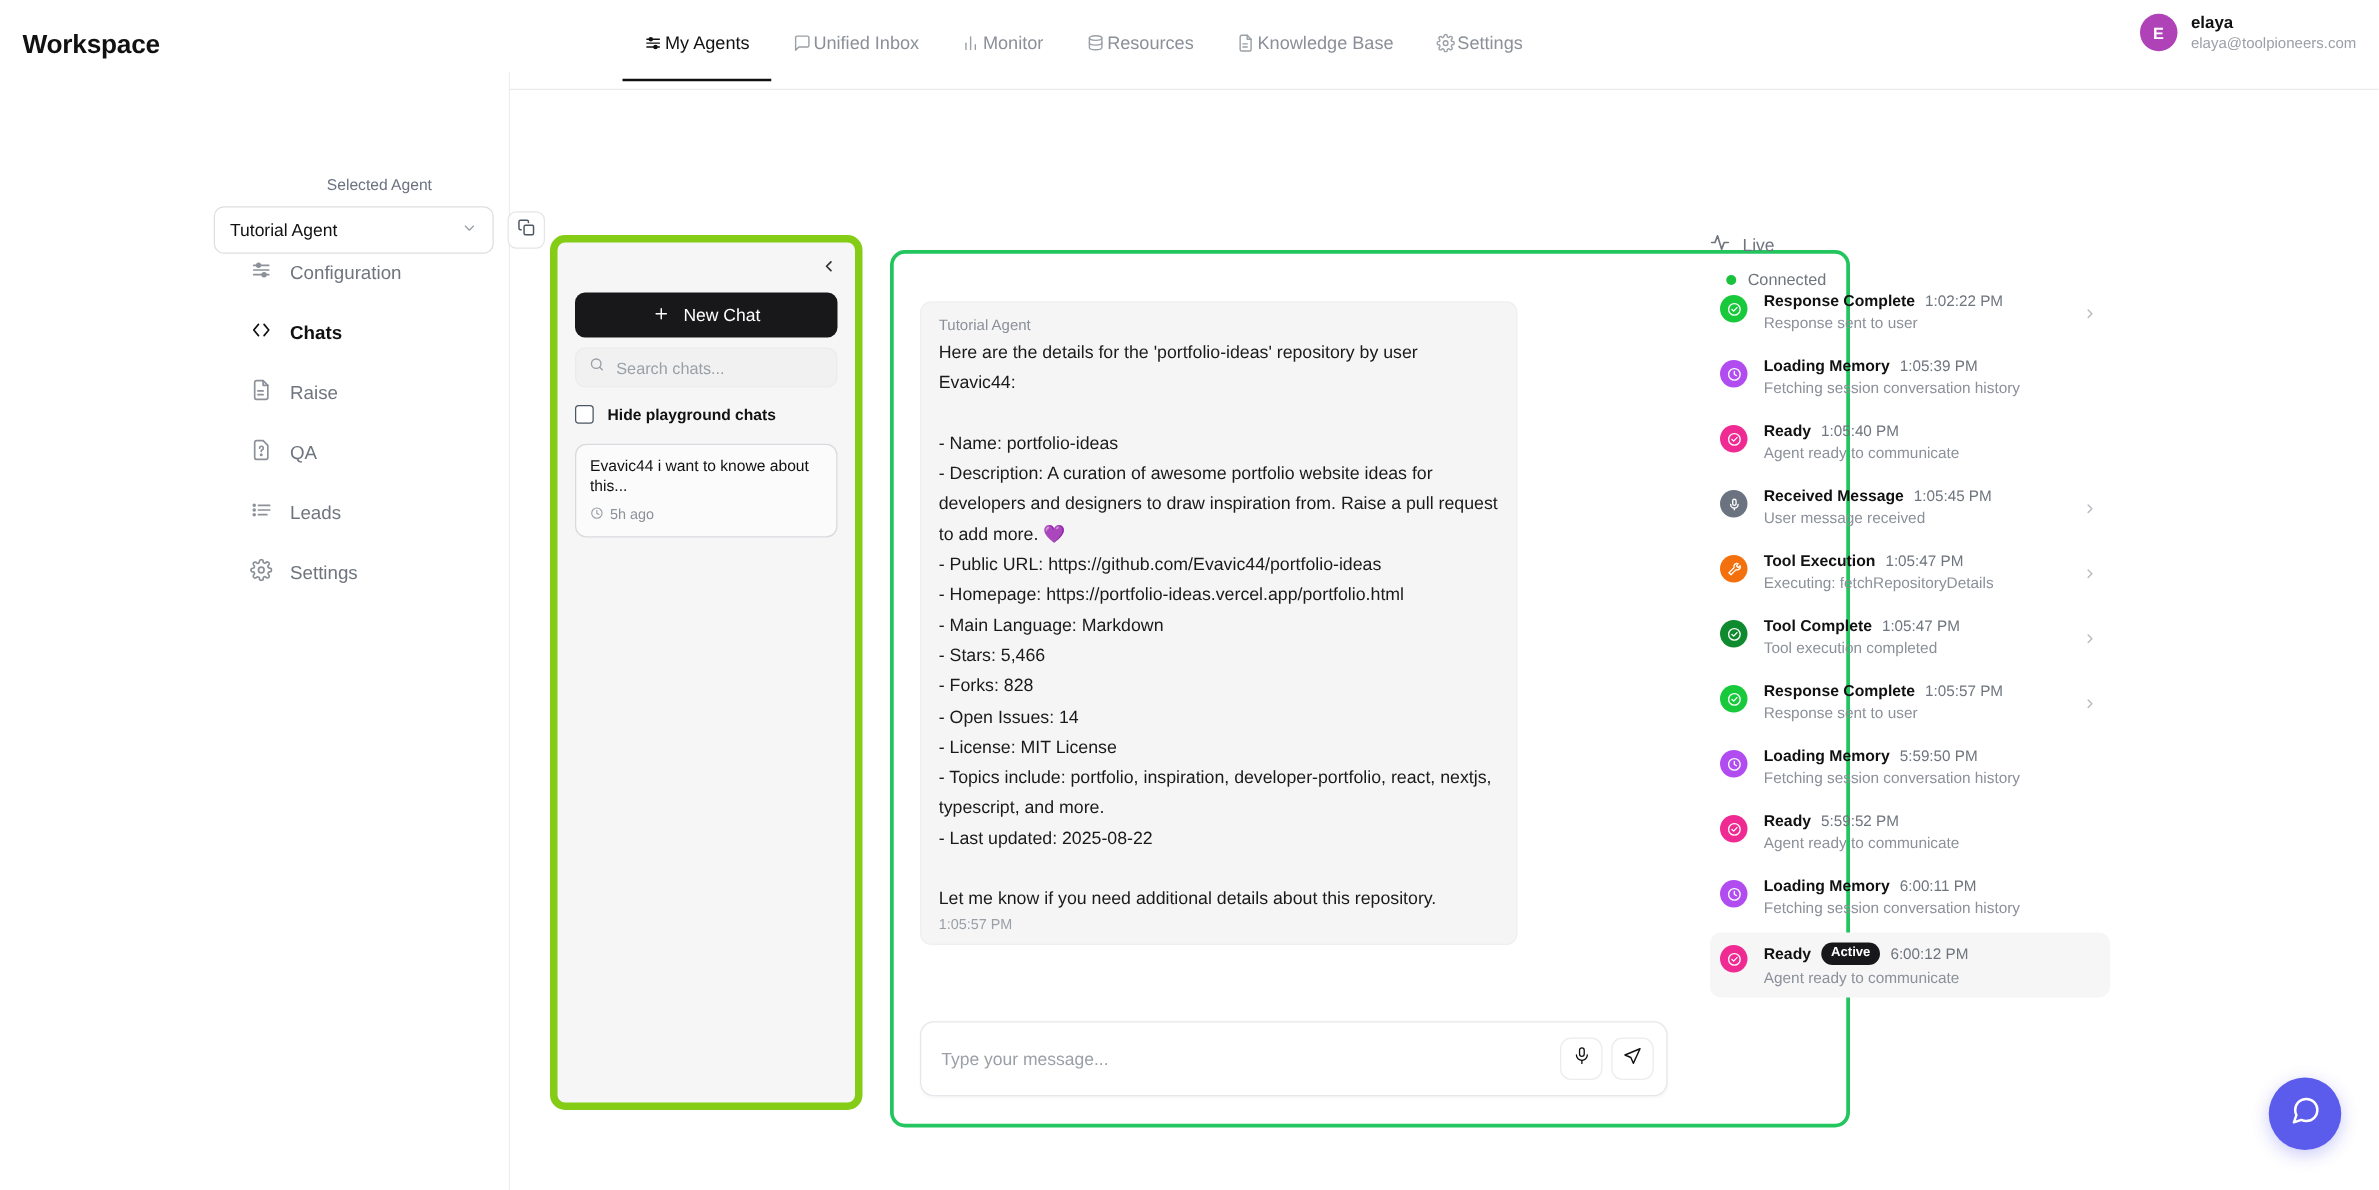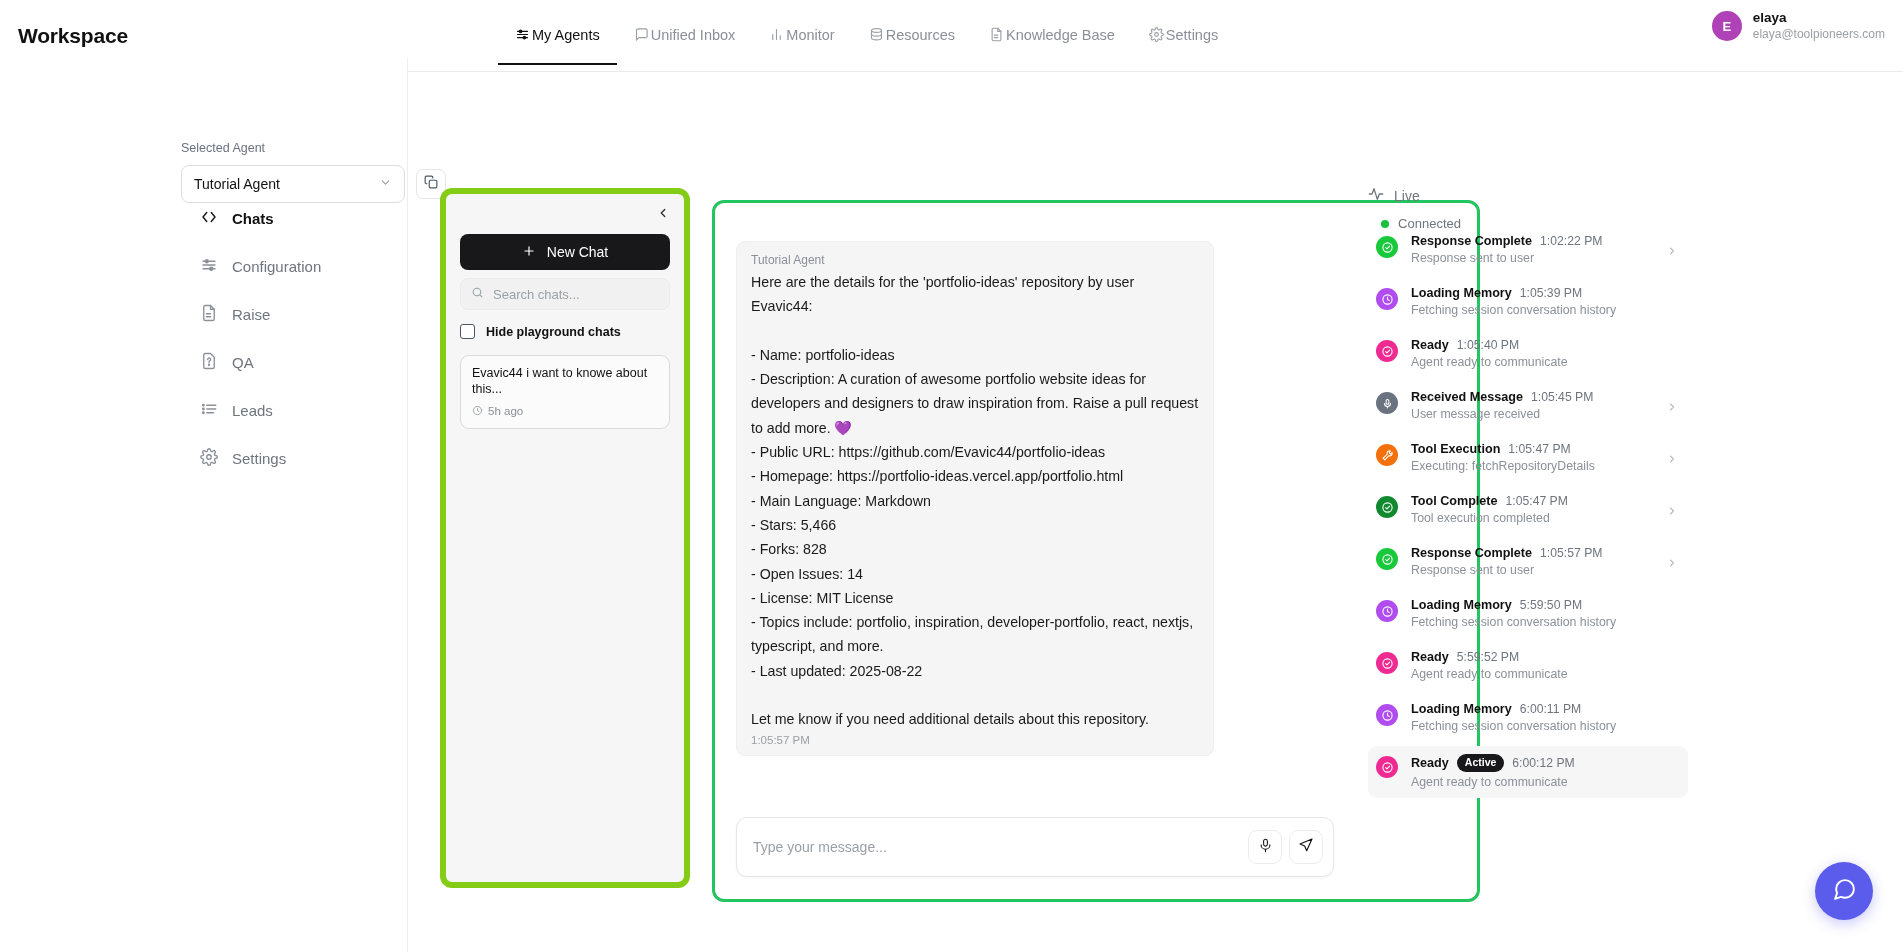--- a/index.html
+++ b/index.html
@@ -38,21 +38,21 @@
   .avatar {
     width: 30px; height: 30px; border-radius: 50%;
     background: #b042b8; color: #fff;
     display: flex; align-items: center; justify-content: center;
     font-size: 13px; font-weight: 600;
   }
   .uname { font-size: 13.5px; font-weight: 700; color: #111; line-height: 1.25; }
   .umail { font-size: 12px; color: #9aa0a6; line-height: 1.3; }
 
   
-  .agentwrap { position: absolute; left: 181px; top: 83px; }
+  .agentwrap { position: absolute; left: 171px; top: 83px; text-align: center; }
   .agentlabel { font-size: 12.5px; color: #6b7280; margin-bottom: 10px; }
   .agentrow { display: flex; align-items: center; gap: 11px; }
   .agentselect {
     width: 224px; height: 38px; border: 1px solid #dcdee1; border-radius: 8px;
     background: #fff; display: flex; align-items: center; padding: 0 12px;
     font-size: 14px; color: #111; cursor: pointer; justify-content: space-between;
   }
   .copybtn {
     width: 30px; height: 30px; border: 1px solid #e3e5e8; border-radius: 7px;
     background: #fff; display: flex; align-items: center; justify-content: center;
@@ -269,36 +269,36 @@
         <span>
           <svg width="14" height="14" viewBox="0 0 24 24" fill="none" stroke="#4b5563" stroke-width="2" stroke-linecap="round" stroke-linejoin="round">
               <rect x="9" y="9" width="13" height="13" rx="2"></rect>
               <path d="M5 15H4a2 2 0 0 1-2-2V4a2 2 0 0 1 2-2h9a2 2 0 0 1 2 2v1"></path>
             </svg>
         </span>
       </div>
     </div>
   </div>
   <div class="railmenu" id="railmenu">
-      <div class="railitem active">
-        <span><svg width="18" height="18" viewBox="0 0 24 24" fill="none" stroke="#111111" stroke-width="1.8" stroke-linecap="round" stroke-linejoin="round">
-            <polyline points="9 6 4 12 9 18"></polyline>
-            <polyline points="15 6 20 12 15 18"></polyline>
-          </svg></span>
-        <span>Chats</span>
-      </div>
       <div class="railitem">
         <span><svg width="18" height="18" viewBox="0 0 24 24" fill="none" stroke="#8b9099" stroke-width="1.8" stroke-linecap="round" stroke-linejoin="round">
             <line x1="4" y1="7" x2="20" y2="7"></line>
             <line x1="4" y1="12" x2="20" y2="12"></line>
             <line x1="4" y1="17" x2="20" y2="17"></line>
             <circle cx="9" cy="7" r="2" fill="#8b9099"></circle>
             <circle cx="15" cy="17" r="2" fill="#8b9099"></circle>
           </svg></span>
         <span>Configuration</span>
+      </div>
+      <div class="railitem active">
+        <span><svg width="18" height="18" viewBox="0 0 24 24" fill="none" stroke="#111111" stroke-width="1.8" stroke-linecap="round" stroke-linejoin="round">
+            <polyline points="9 6 4 12 9 18"></polyline>
+            <polyline points="15 6 20 12 15 18"></polyline>
+          </svg></span>
+        <span>Chats</span>
       </div>
       <div class="railitem">
         <span><svg width="18" height="18" viewBox="0 0 24 24" fill="none" stroke="#8b9099" stroke-width="1.8" stroke-linecap="round" stroke-linejoin="round">
             <path d="M14 2H7a2 2 0 0 0-2 2v16a2 2 0 0 0 2 2h10a2 2 0 0 0 2-2V7z"></path>
             <polyline points="14 2 14 7 19 7"></polyline>
             <line x1="8.5" y1="13" x2="14" y2="13"></line>
             <line x1="8.5" y1="17" x2="14" y2="17"></line>
           </svg></span>
         <span>Raise</span>
       </div>

